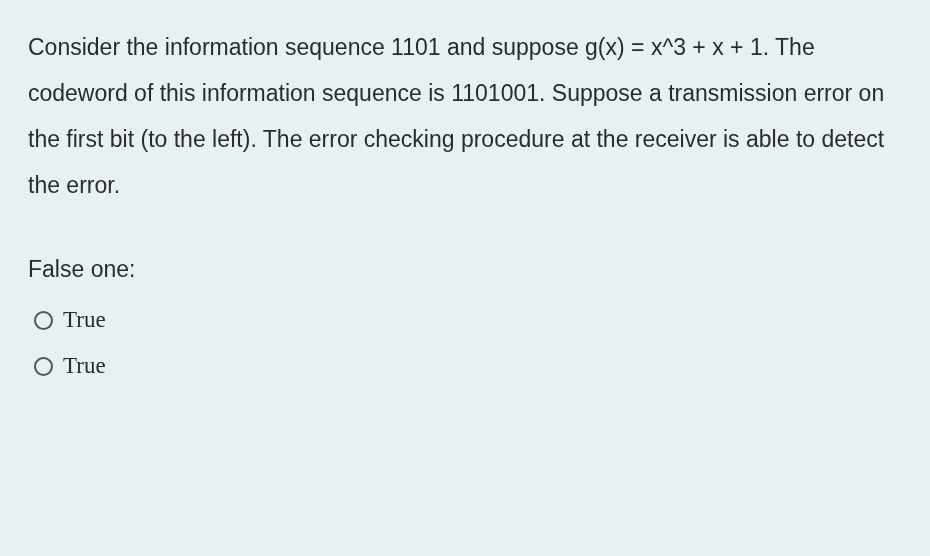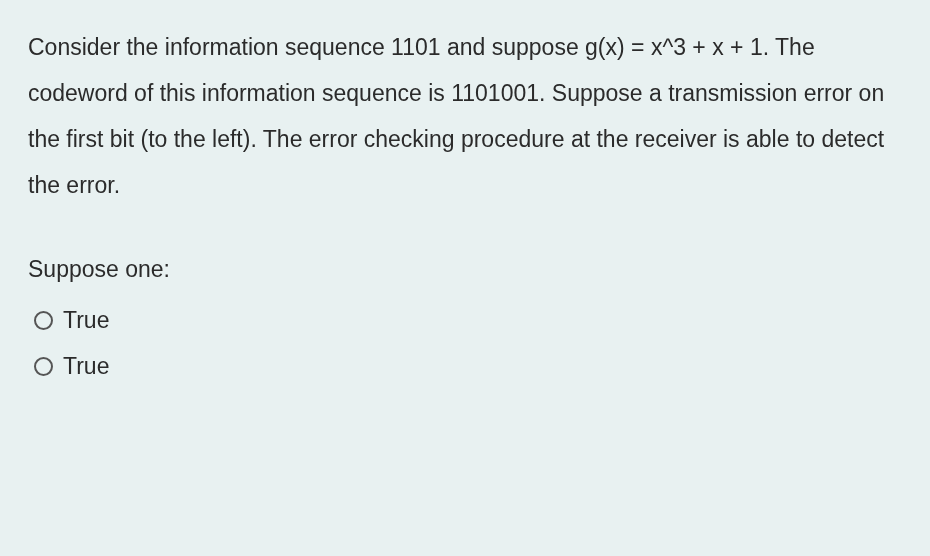--- a/index.html
+++ b/index.html
@@ -33,28 +33,29 @@
       width: 19px;
       height: 19px;
       border: 2px solid #555;
       border-radius: 50%;
       margin-right: 10px;
       flex-shrink: 0;
       background: transparent;
     }
     .option-label {
       line-height: 1.4;
+      font-family: Liberation Serif, serif;
     }
   </style>
 </head>
 <body>
 
 <div class="question-text">Consider the information sequence 1101 and suppose g(x) = x^3 + x + 1. The codeword of this information sequence is 1101001. Suppose a transmission error on the first bit (to the left). The error checking procedure at the receiver is able to detect the error.</div>
 
-<div class="select-prompt">Suppose one:</div>
+<div class="select-prompt">False one:</div>
 
 <div class="option-row">
   <span class="radio-circle"></span>
   <span class="option-label">True</span>
 </div>
 
 <div class="option-row">
   <span class="radio-circle"></span>
   <span class="option-label">True</span>
 </div>

